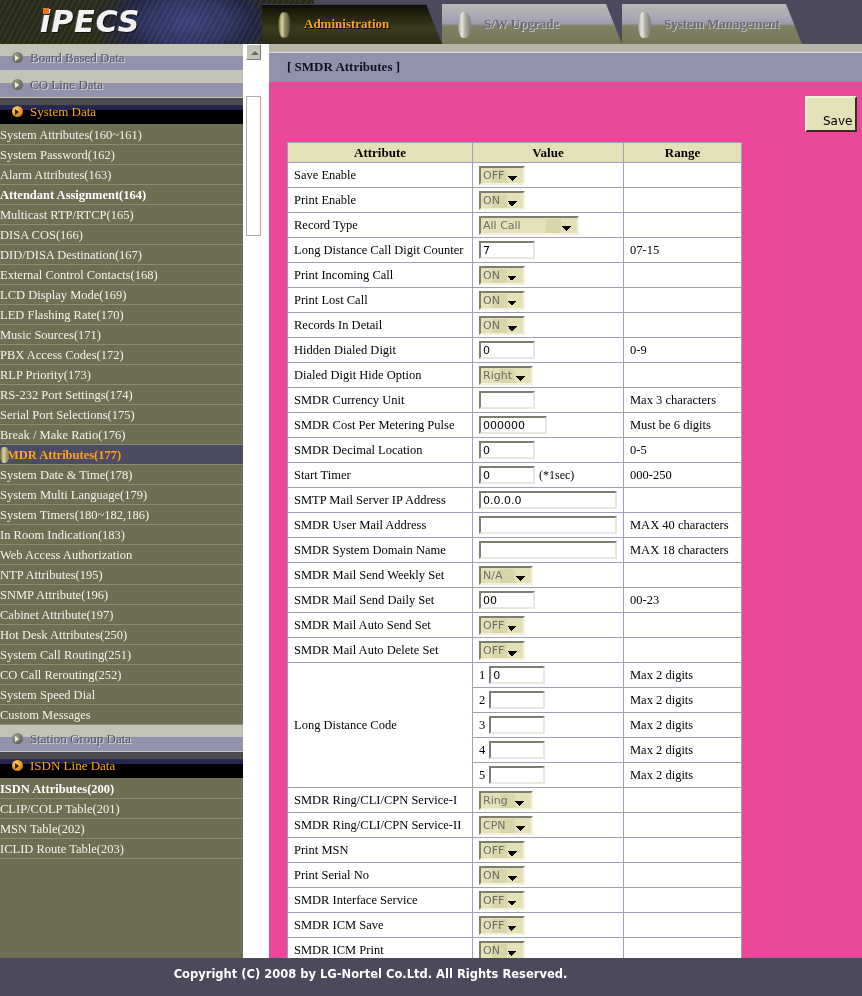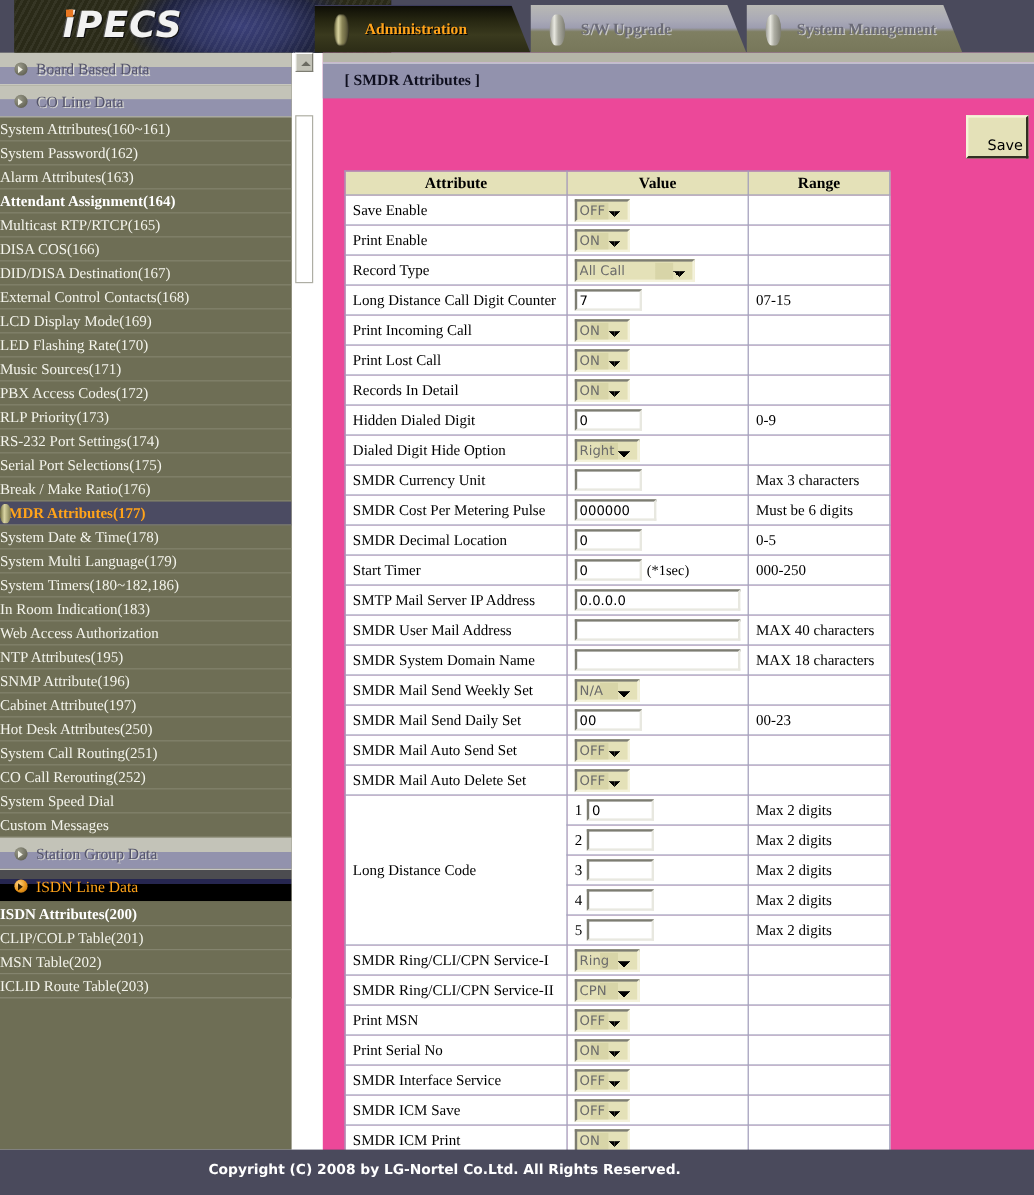--- a/index.html
+++ b/index.html
@@ -18,21 +18,21 @@
   }
 
   
   #banner {
     position: absolute; left: 0; top: 0;
     width: 862px; height: 44px;
     background: #4a4a5c;
     overflow: hidden;
   }
   #logo-area {
-    position: absolute; left: 12px; top: 0;
+    position: absolute; left: 0; top: 0;
     width: 314px; height: 44px;
     background:
       repeating-linear-gradient(118deg, rgba(255,255,255,0.055) 0px, rgba(255,255,255,0.055) 2px, rgba(0,0,0,0) 2px, rgba(0,0,0,0) 5px),
       radial-gradient(ellipse 95px 50px at 188px 22px, #3a3f78 0%, #2f3461 42%, #1f2340 70%, #2a2a18 100%),
       linear-gradient(100deg, #2b2b15 0%, #32321c 35%, #2c2f4a 58%, #23233a 100%);
   }
   #logo {
     position: absolute; left: 40px; top: 6px;
     font-family: "DejaVu Sans", sans-serif;
     font-weight: bold;
@@ -377,20 +377,24 @@
   </div>
 
   <div id="sidebar">
     <div class="grp inactive">
       <span class="bullet"></span>
       <span>Board Based Data</span>
     </div>
     <div class="grp inactive">
       <span class="bullet"></span>
       <span>CO Line Data</span>
+    </div>
+    <div class="grp active">
+      <span class="bullet"></span>
+      <span>System Data</span>
     </div>
 
     <div id="system-data-list">
         <div class="leaf"><span>System Attributes(160~161)</span></div>
         <div class="leaf"><span>System Password(162)</span></div>
         <div class="leaf"><span>Alarm Attributes(163)</span></div>
         <div class="leaf bold"><span>Attendant Assignment(164)</span></div>
         <div class="leaf"><span>Multicast RTP/RTCP(165)</span></div>
         <div class="leaf"><span>DISA COS(166)</span></div>
         <div class="leaf"><span>DID/DISA Destination(167)</span></div>

